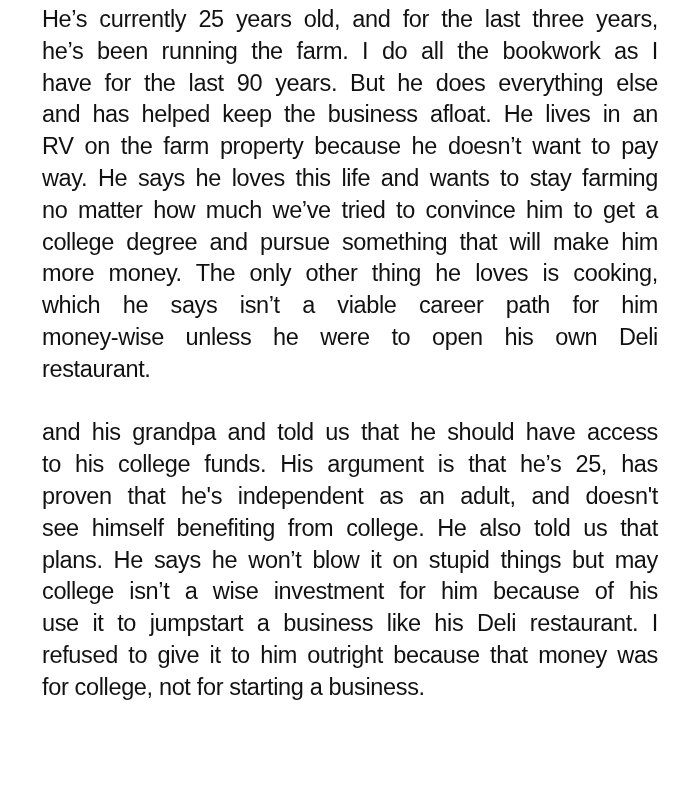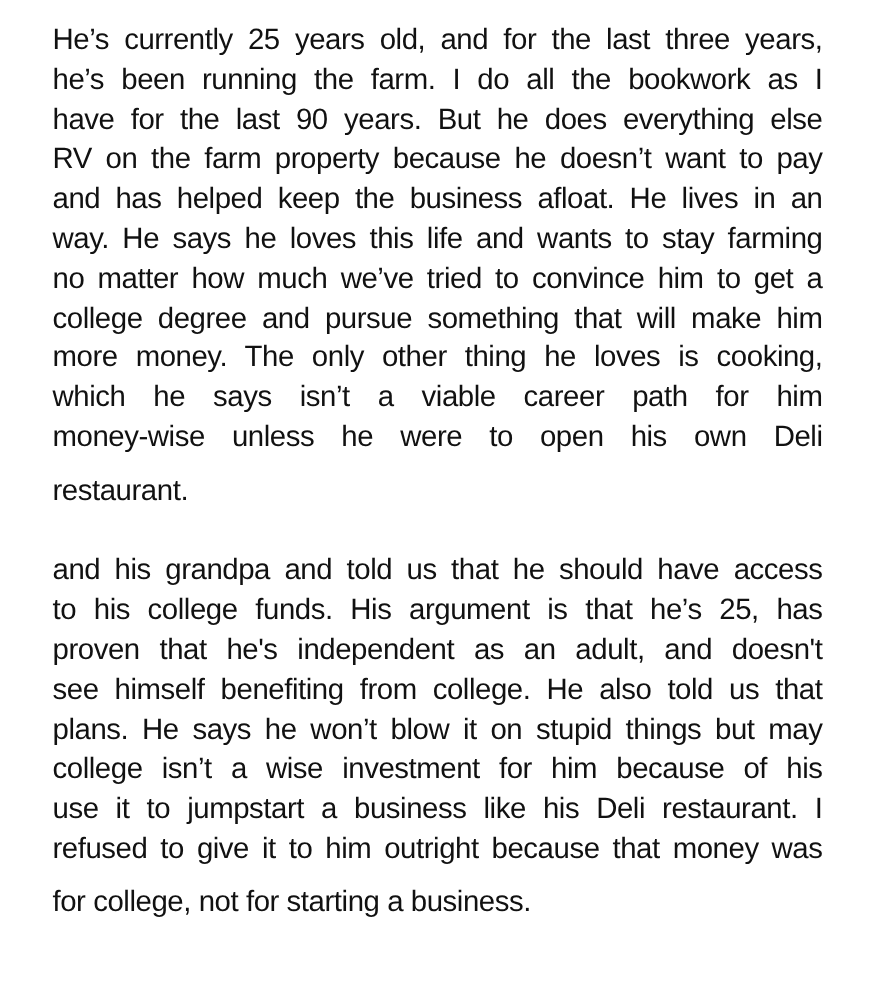--- a/index.html
+++ b/index.html
@@ -9,21 +9,21 @@
     }
     body {
       width: 700px;
       height: 792px;
       overflow: hidden;
       position: relative;
     }
     .doc {
       position: absolute;
       left: 42px;
-      top: 16px;
+      top: 4px;
       width: 616px;
       font-family: "Liberation Sans", sans-serif;
       font-size: 23.5px;
       line-height: 31.8px;
       color: #111111;
       letter-spacing: -0.35px;
       word-spacing: 0px;
     }
     .para {
       margin: 0;
@@ -35,33 +35,32 @@
     }
     .line {
       display: block;
       text-align: justify;
       text-align-last: justify;
       white-space: nowrap;
       height: 31.8px;
     }
     .line.last {
       text-align-last: left;
-      margin-top: 11px;
     }
   </style>
 </head>
 <body>
 
 <div class="doc">
   <div class="para">
     <span class="line">He’s currently 25 years old, and for the last three years,</span>
     <span class="line">he’s been running the farm. I do all the bookwork as I</span>
     <span class="line">have for the last 90 years. But he does everything else</span>
+    <span class="line">and has helped keep the business afloat. He lives in an</span>
     <span class="line">RV on the farm property because he doesn’t want to pay</span>
-    <span class="line">and has helped keep the business afloat. He lives in an</span>
     <span class="line">way. He says he loves this life and wants to stay farming</span>
     <span class="line">no matter how much we’ve tried to convince him to get a</span>
     <span class="line">college degree and pursue something that will make him</span>
     <span class="line">more money. The only other thing he loves is cooking,</span>
     <span class="line">which he says isn’t a viable career path for him</span>
     <span class="line">money-wise unless he were to open his own Deli</span>
     <span class="line last">restaurant.</span>
   </div>
   <div class="para">
     <span class="line">and his grandpa and told us that he should have access</span>

